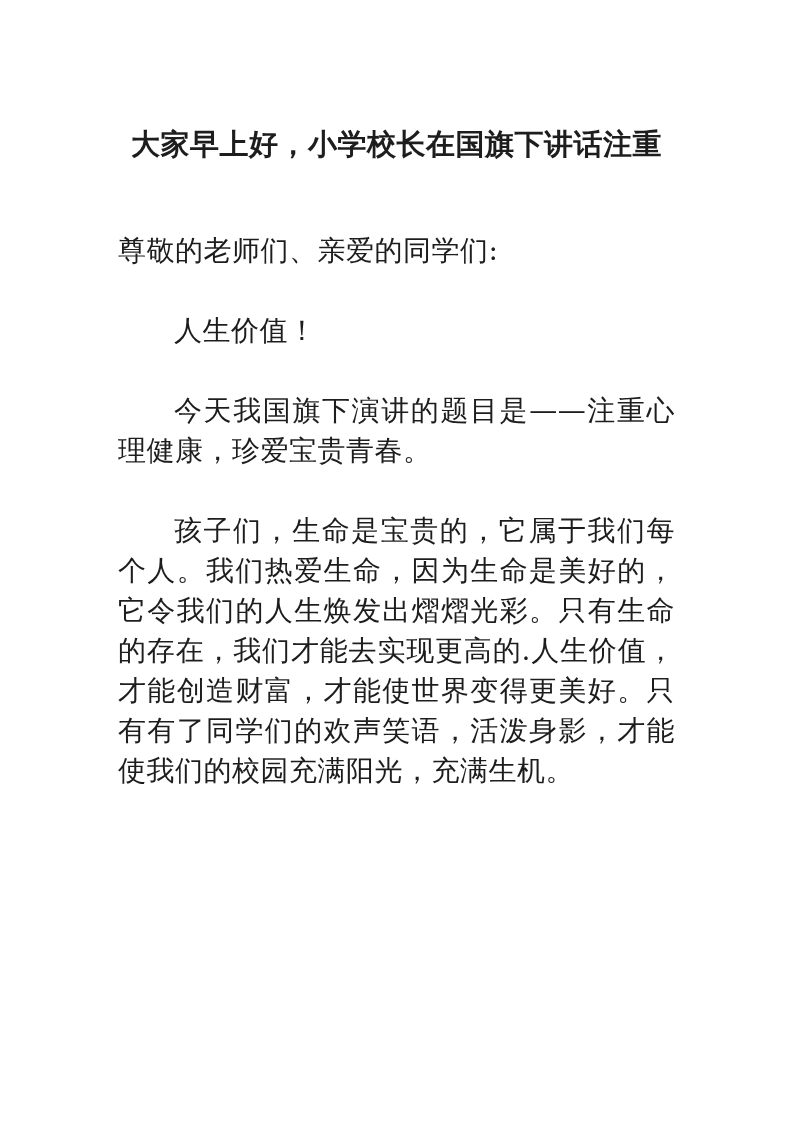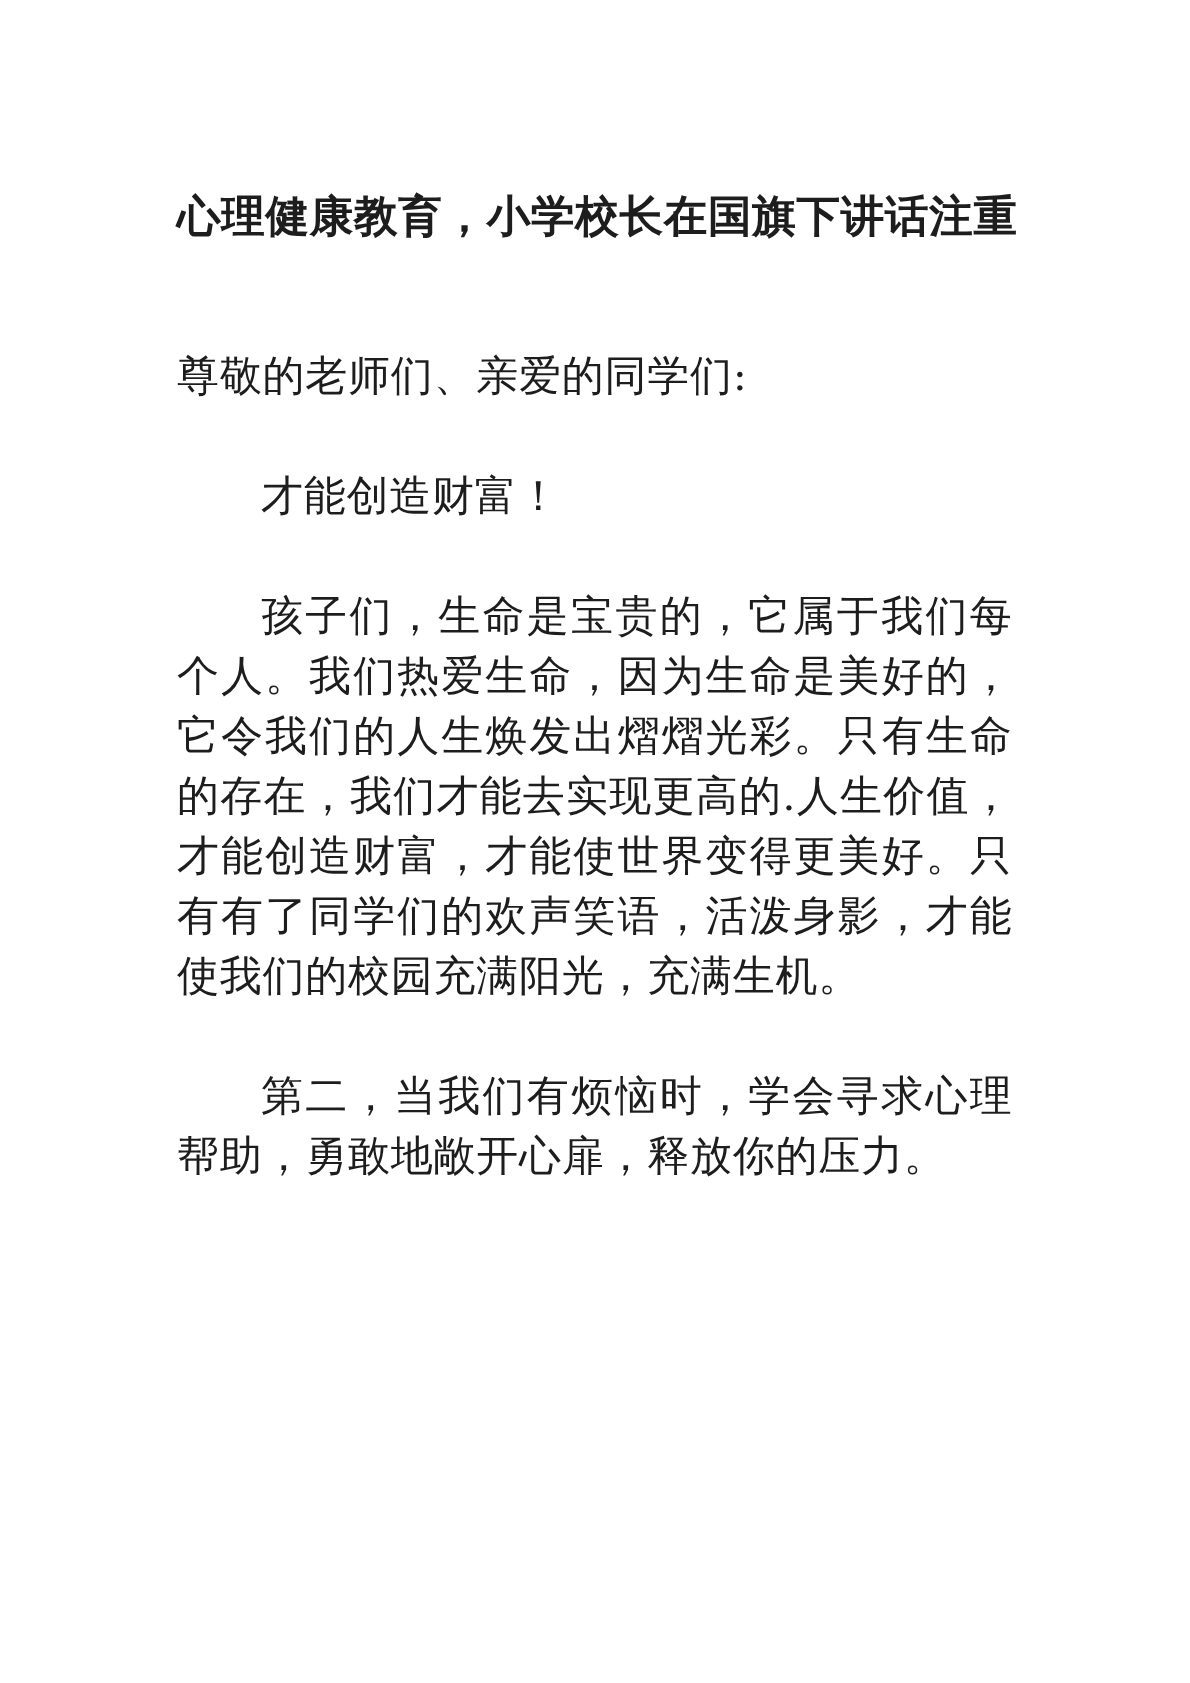--- a/index.html
+++ b/index.html
@@ -41,21 +41,21 @@
     }
     .doc-body p.indent {
       text-indent: 2em;
     }
   </style>
 </head>
 <body>
 
 <div class="page">
   <h1 class="doc-title">
-    <span class="title-line">心理健康教育，小学校长在国旗下讲话注重</span>
+    <span class="title-line">大家早上好，小学校长在国旗下讲话注重</span>
   </h1>
   <div class="doc-body" id="doc-body">
       <p class="">尊敬的老师们、亲爱的同学们:</p>
-      <p class="indent">才能创造财富！</p>
+      <p class="indent">人生价值！</p>
+      <p class="indent">今天我国旗下演讲的题目是——注重心理健康，珍爱宝贵青春。</p>
       <p class="indent">孩子们，生命是宝贵的，它属于我们每个人。我们热爱生命，因为生命是美好的，它令我们的人生焕发出熠熠光彩。只有生命的存在，我们才能去实现更高的.人生价值，才能创造财富，才能使世界变得更美好。只有有了同学们的欢声笑语，活泼身影，才能使我们的校园充满阳光，充满生机。</p>
-      <p class="indent">第二，当我们有烦恼时，学会寻求心理帮助，勇敢地敞开心扉，释放你的压力。</p>
     </div>
 </div>
 
 </body></html>

